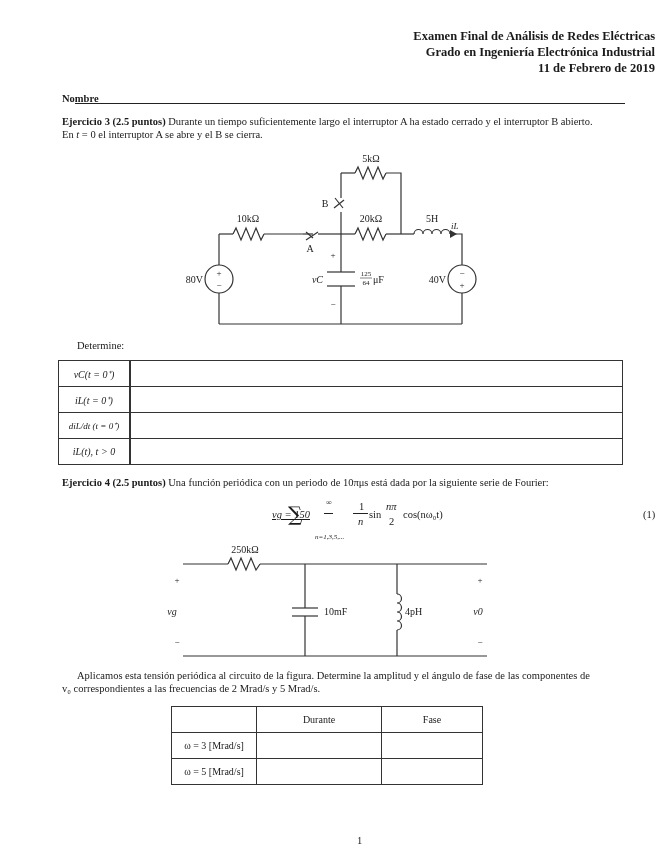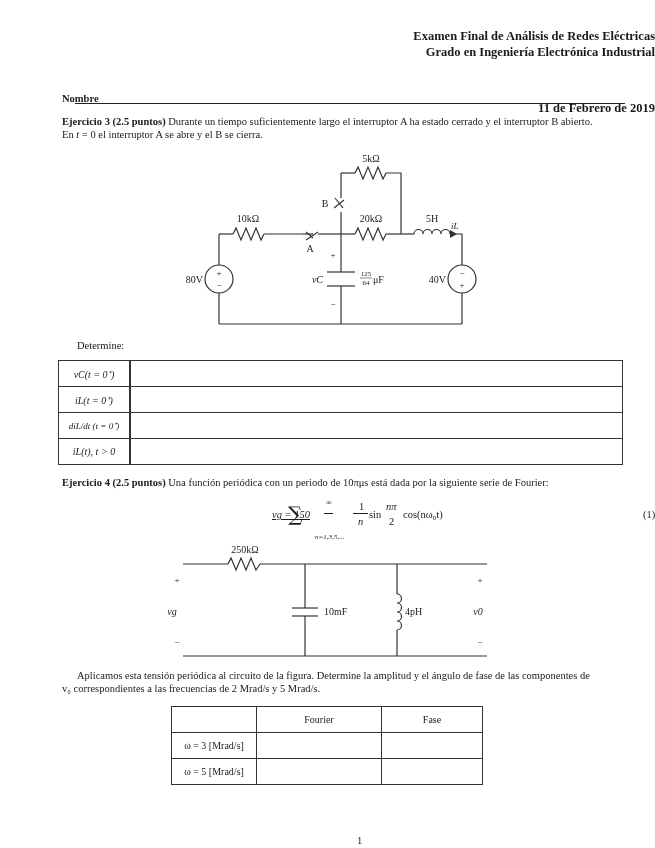--- a/index.html
+++ b/index.html
@@ -13,21 +13,21 @@
   table.grid { border-collapse:collapse; font-family:"Liberation Serif",serif; font-size:10px; }
   table.grid td { border:1px solid #333; padding:0; height:25px; text-align:center; }
   svg text { font-family:"Liberation Serif",serif; }
   .line { border-bottom:1px solid #222; }
 </style>
 </head>
 <body>
 
 <div class="abs title" style="top:28px;">Examen Final de Análisis de Redes Eléctricas</div>
 <div class="abs title" style="top:44px;">Grado en Ingeniería Electrónica Industrial</div>
-<div class="abs title" style="top:60px;margin-top:40px;">11 de Febrero de 2019</div>
+<div class="abs title" style="top:60px;">11 de Febrero de 2019</div>
 
 <div class="abs txt bold" style="left:30px; top:92px;">Nombre</div>
 <div class="abs line" style="left:75px; top:103px; width:550px; height:0;"></div>
 
 <div class="abs txt" style="left:30px; top:115px; width:600px;">
   <span class="bold">Ejercicio 3 (2.5 puntos)</span><span> Durante un tiempo suficientemente largo el interruptor A ha estado cerrado y el interruptor B abierto.</span>
 </div>
 <div class="abs txt" style="left:30px; top:128px;">
   <span>En </span><span class="it">t</span><span> = 0 el interruptor A se abre y el B se cierra.</span>
 </div>
@@ -173,21 +173,21 @@
   </g>
 </svg>
 
 <div class="abs txt" style="left:30px; top:669px; width:600px; text-indent:15px; text-align:justify;">Aplicamos esta tensión periódica al circuito de la figura. Determine la amplitud y el ángulo de fase de las componentes de</div>
 <div class="abs txt" style="left:30px; top:682px;">v₀ correspondientes a las frecuencias de 2 Mrad/s y 5 Mrad/s.</div>
 
 <table class="abs grid" style="left:171px; top:706px; width:312px;">
   <tbody>
       <tr>
     <td style="width:84px;"></td>
-    <td style="width:124px;">Fourier</td>
+    <td style="width:124px;">Durante</td>
     <td>Fase</td>
   </tr>
   <tr>
     <td>ω = 3 [Mrad/s]</td>
     <td></td>
     <td></td>
   </tr>
   <tr>
     <td>ω = 5 [Mrad/s]</td>
     <td></td>

